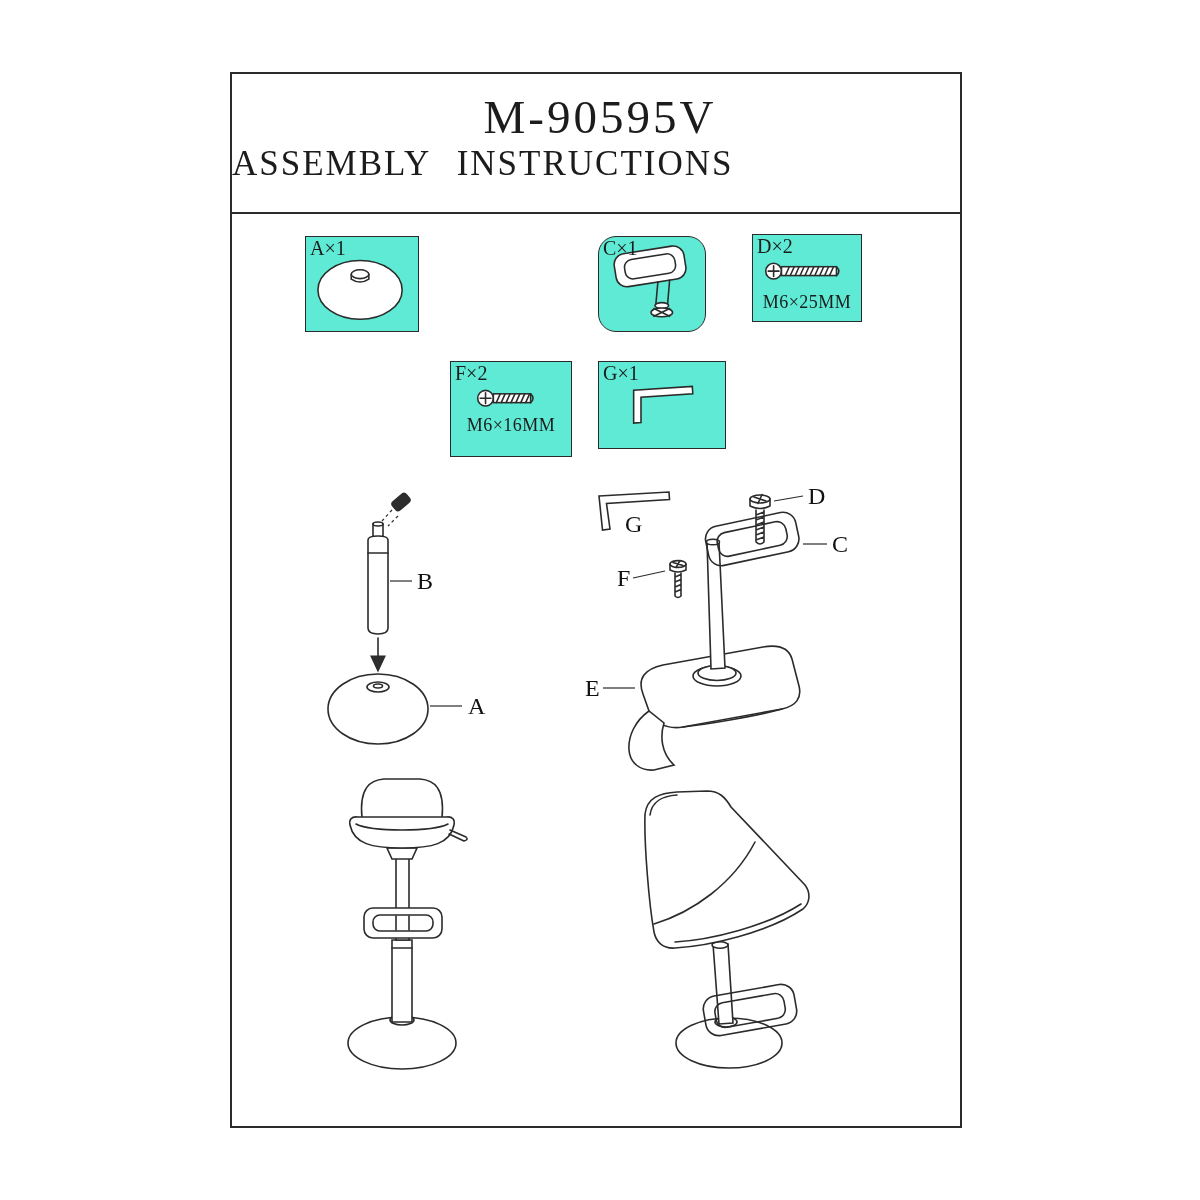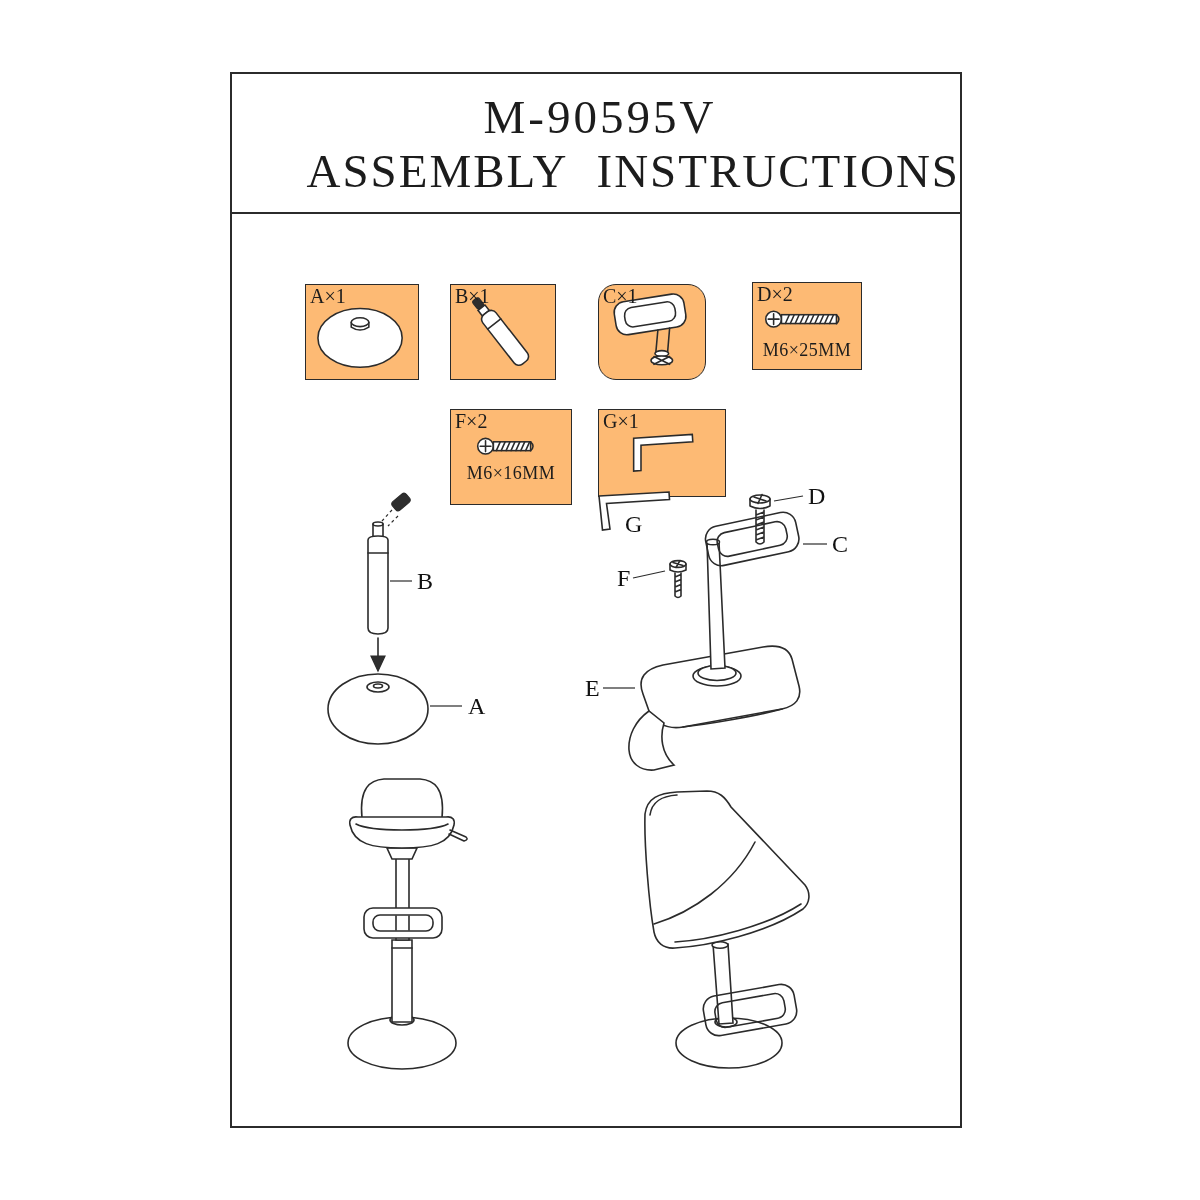--- a/index.html
+++ b/index.html
@@ -1,23 +1,23 @@
 <!DOCTYPE html>
 <html><head>
 <meta charset="utf-8">
 <style>
   * { margin:0; padding:0; box-sizing:border-box; }
   html,body { width:1200px; height:1200px; background:#ffffff; }
   body { font-family:"Liberation Serif", serif; color:#1c1c1c; }
   .page { position:relative; width:1200px; height:1200px; background:#fff; overflow:hidden; }
   .frame { position:absolute; left:230px; top:72px; width:732px; height:1056px; border:2px solid #2b2b2b; background:#fff; }
   .title { position:absolute; top:16px; left:0; width:100%; text-align:center; font-size:47px; letter-spacing:3px; font-weight:500;padding-left:8px; }
-  .subtitle { position:absolute; top:70px; left:0; width:100%; text-align:right; font-size:47px; letter-spacing:2px; word-spacing:16px; font-weight:500; }
+  .subtitle { position:absolute; top:70px; left:0; width:100%; text-align:left; font-size:35px; letter-spacing:2px; word-spacing:16px; font-weight:500; }
   .rule { position:absolute; top:138px; left:0; width:100%; border-top:2px solid #2b2b2b; }
-  .partbox { position:absolute; border:1.6px solid #2b2b2b; background:#fdba74;margin-top:48px; }
+  .partbox { position:absolute; border:1.6px solid #2b2b2b; background:#5eead4; }
   .partbox svg { position:absolute; left:0; top:0; width:100%; height:100%; }
   .plabel { position:absolute; top:0px; left:4px; font-size:20px; z-index:2; }
   .spec { position:absolute; left:0; right:0; text-align:center; font-size:18px; z-index:2; letter-spacing:0.5px; }
   .step { position:absolute; }
   
   .ln { stroke:#2b2b2b; stroke-width:1.6; fill:none; stroke-linecap:round; }
   .ld { stroke:#2b2b2b; stroke-width:1.2; fill:none; }
   .wh { stroke:#2b2b2b; stroke-width:1.6; fill:#ffffff; }
   .dk { stroke:#2b2b2b; stroke-width:1.2; fill:#2e2e2e; }
   .lb { fill:#111; stroke:none; font-family:"Liberation Serif", serif; font-size:24px; }
@@ -36,31 +36,20 @@
       <span class="plabel">A×1</span>
       <svg viewBox="0 0 114 96">
         <g>
           <ellipse class="wh" cx="55" cy="54" rx="43" ry="30"></ellipse>
           <ellipse class="wh" cx="55" cy="38" rx="9" ry="4.5"></ellipse>
           <path class="ln" d="M46,38 v5 q9,6 18,0 v-5"></path>
         </g>
       </svg>
     </div>
 
-    <div class="partbox" style="left:218px; top:162px; width:106px; height:96px;">
-      <span class="plabel">B×1</span>
-      <svg viewBox="0 0 106 96">
-        <g transform="translate(52,50) rotate(-38)">
-          <rect class="dk" x="-4" y="-45" width="8" height="11" rx="2.5"></rect>
-          <rect class="wh" x="-4.5" y="-34" width="9" height="7"></rect>
-          <rect class="wh" x="-8.5" y="-27" width="17" height="64" rx="6"></rect>
-          <line class="ln" x1="-8.5" y1="-13" x2="8.5" y2="-13"></line>
-        </g>
-      </svg>
-    </div>
 
     <div class="partbox" style="left:366px; top:162px; width:108px; height:96px;border-radius:18px;">
       <span class="plabel">C×1</span>
       <svg viewBox="0 0 108 96">
         <g>
           <g transform="translate(52,30) rotate(-9)">
             <rect class="wh" x="-36" y="-17" width="72" height="34" rx="11"></rect>
             <rect class="wh" x="-26" y="-10" width="52" height="20" rx="8"></rect>
           </g>
           <path class="ln" d="M60,46 L58,68 M72,44 L70,68"></path>

